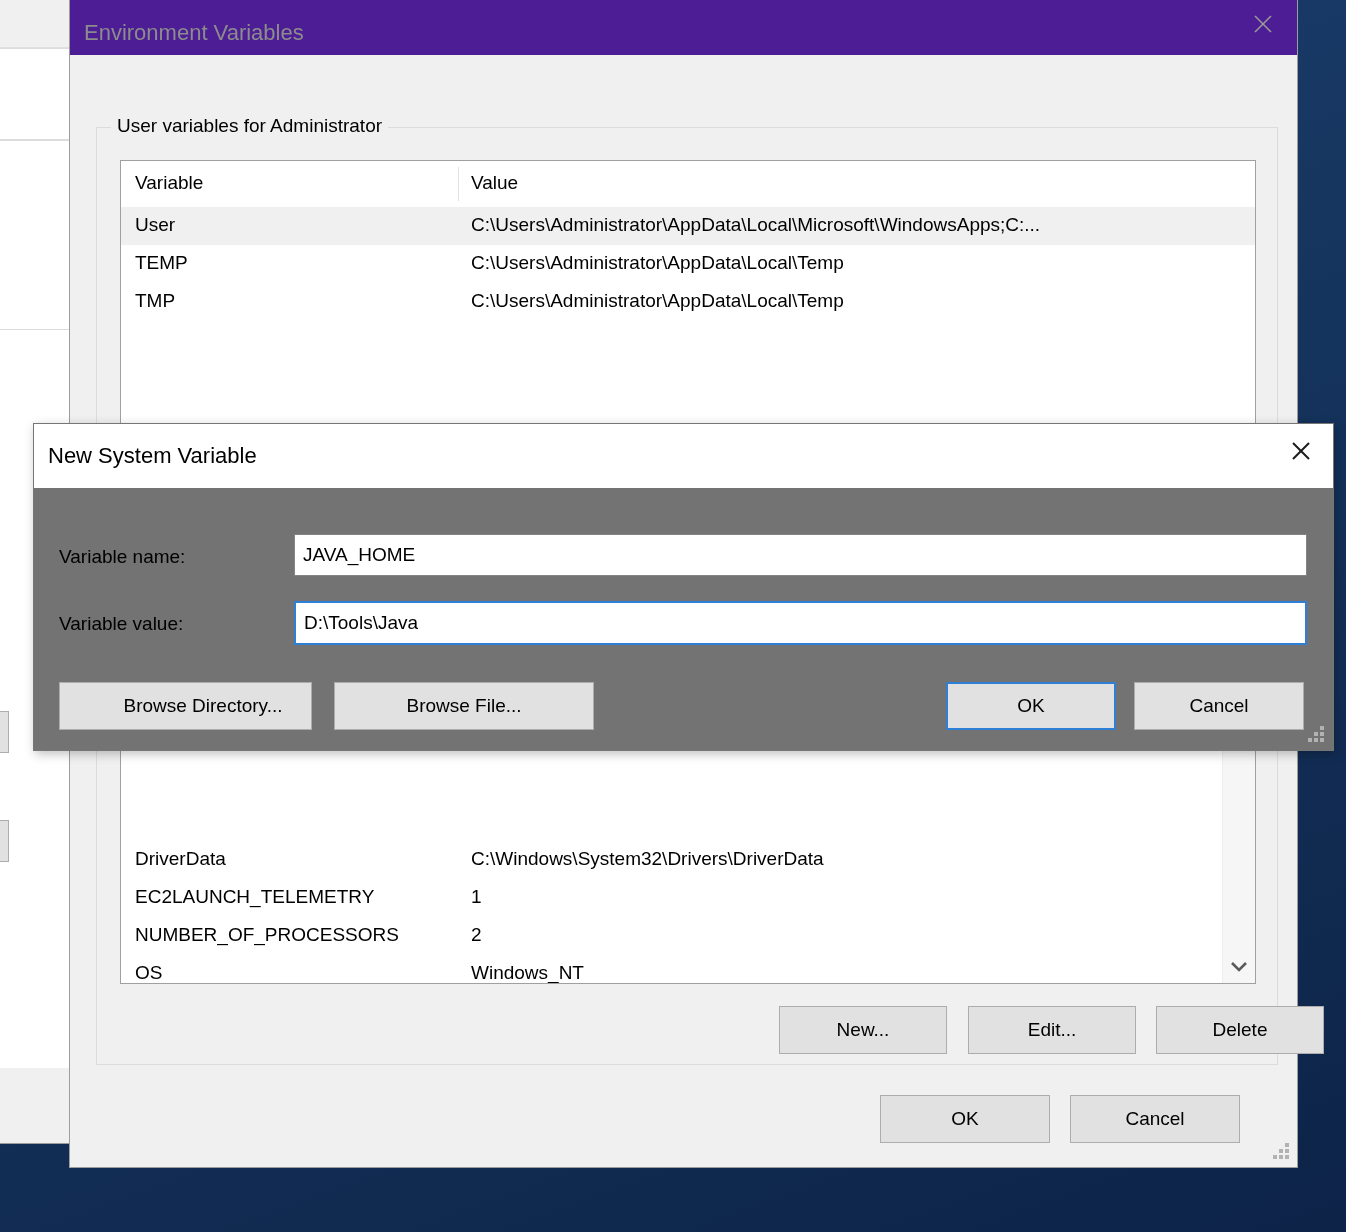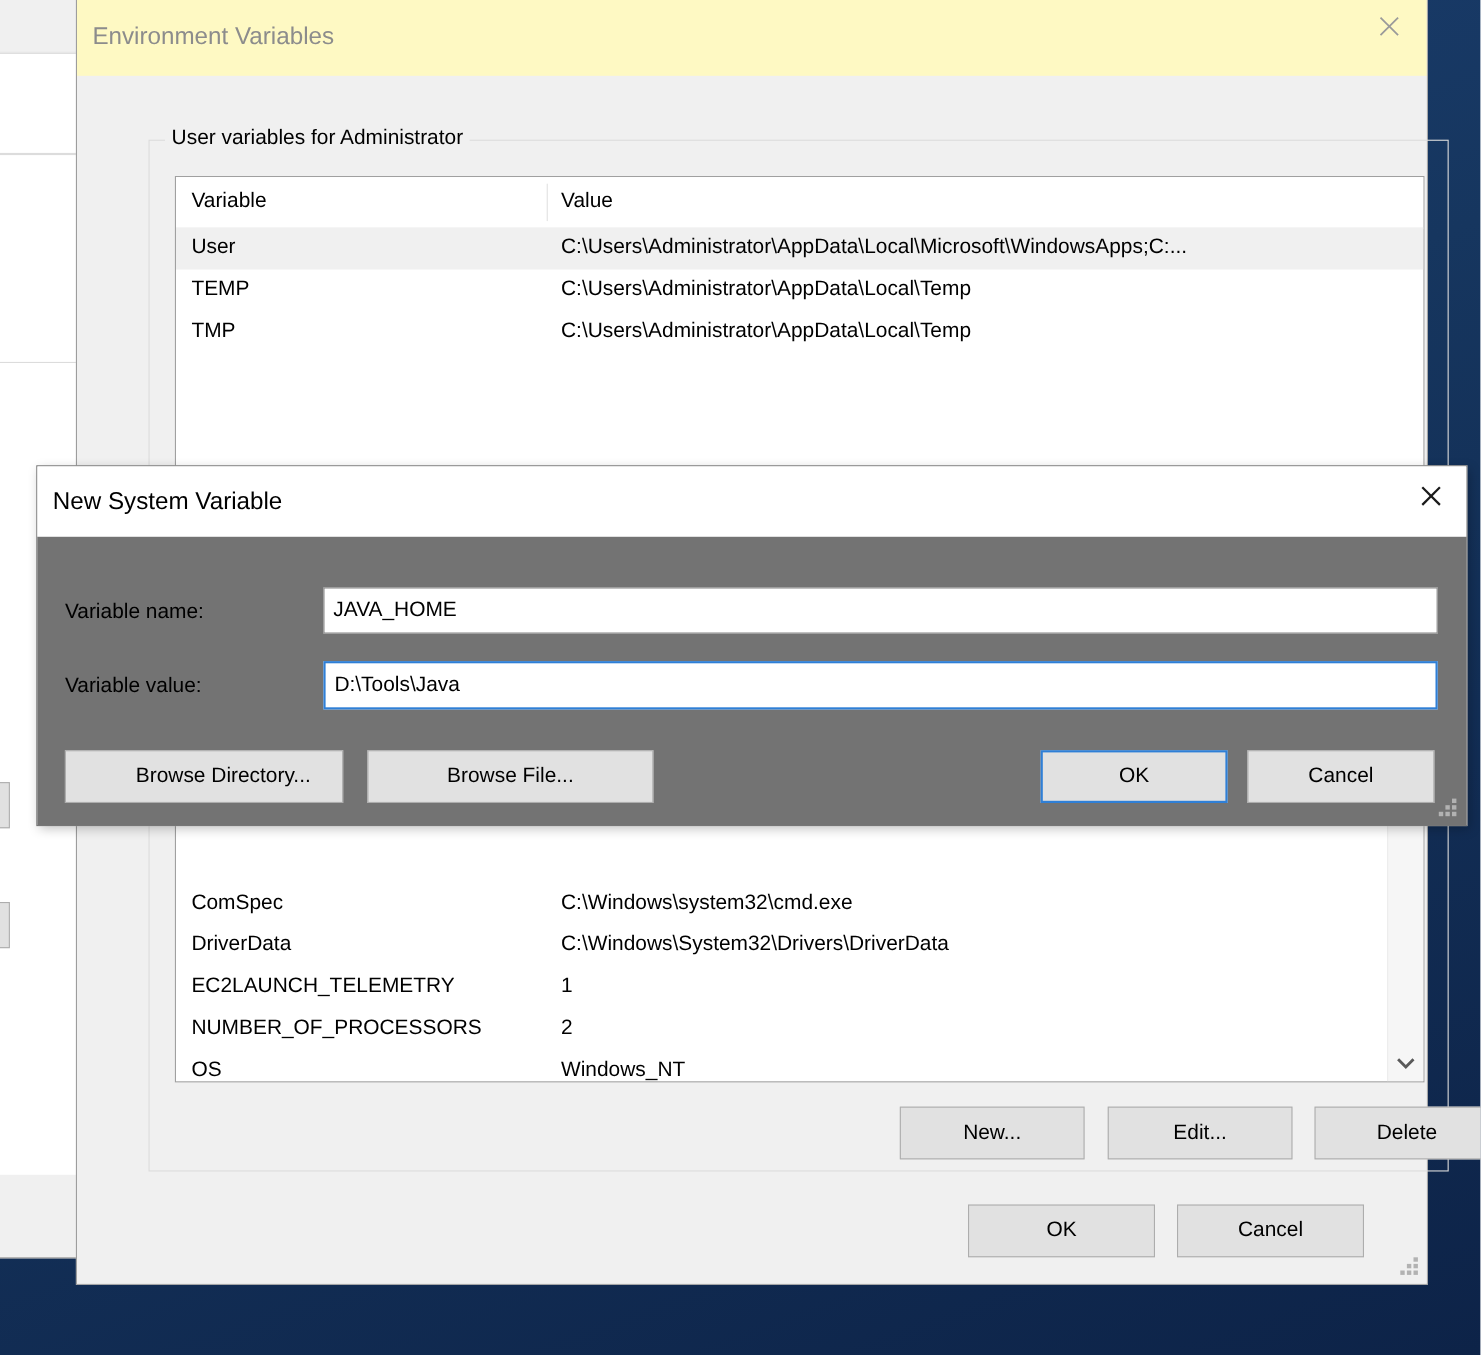--- a/index.html
+++ b/index.html
@@ -72,22 +72,22 @@
     position: absolute;
     left: 69px; top: -2px;
     width: 1229px; height: 1170px;
     background: #f0f0f0;
     border: 1px solid #9d9d9d;
     box-sizing: border-box;
     box-shadow: 0 0 0 0 rgba(0,0,0,0);
   }
   .evdlg-title-bar {
     position: absolute;
-    left: 0; top: 0; right: 0; height: 70px;
-    background: #fef9c3;
+    left: 0; top: 0; right: 0; height: 56px;
+    background: #4c1d95;
     text-decoration: underline;
   }
   .evdlg-title {
     position: absolute;
     left: 14px; top: 21px;
     font-size: 22px;
     color: #8c8c8c;
     white-space: nowrap;
   }
   .evdlg-close {
@@ -100,21 +100,20 @@
   .evdlg-body {
     position: absolute;
     left: 0; top: 70px; right: 0; bottom: 0;
     background: #f0f0f0;
   }
 
   .groupbox {
     position: absolute;
     border: 1px solid #dcdcdc;
     box-sizing: border-box;
-    margin-left: 39px;
   }
   .groupbox-label {
     position: absolute;
     top: -13px; left: 14px;
     background: #f0f0f0;
     padding: 0 6px;
     font-size: 19px;
     color: #000;
     white-space: nowrap;
   }
@@ -329,24 +328,20 @@
           </div>
         </div>
       </div>
     </div>
 
     <div class="groupbox" style="left:26px; top:436px; width:1182px; height:560px;">
 
       <div class="listview" style="left:23px; top:30px; width:1136px; height:448px;">
 
         <div class="lv-rows" style="top:0;">
-          <div class="lv-row" style="top:266px;">
-            <div class="cell name">ComSpec</div>
-            <div class="cell val">C:\Windows\system32\cmd.exe</div>
-          </div>
           <div class="lv-row" style="top:304px;">
             <div class="cell name">DriverData</div>
             <div class="cell val">C:\Windows\System32\Drivers\DriverData</div>
           </div>
           <div class="lv-row" style="top:342px;text-decoration:underline;">
             <div class="cell name">EC2LAUNCH_TELEMETRY</div>
             <div class="cell val">1</div>
           </div>
           <div class="lv-row" style="top:380px;">
             <div class="cell name">NUMBER_OF_PROCESSORS</div>

